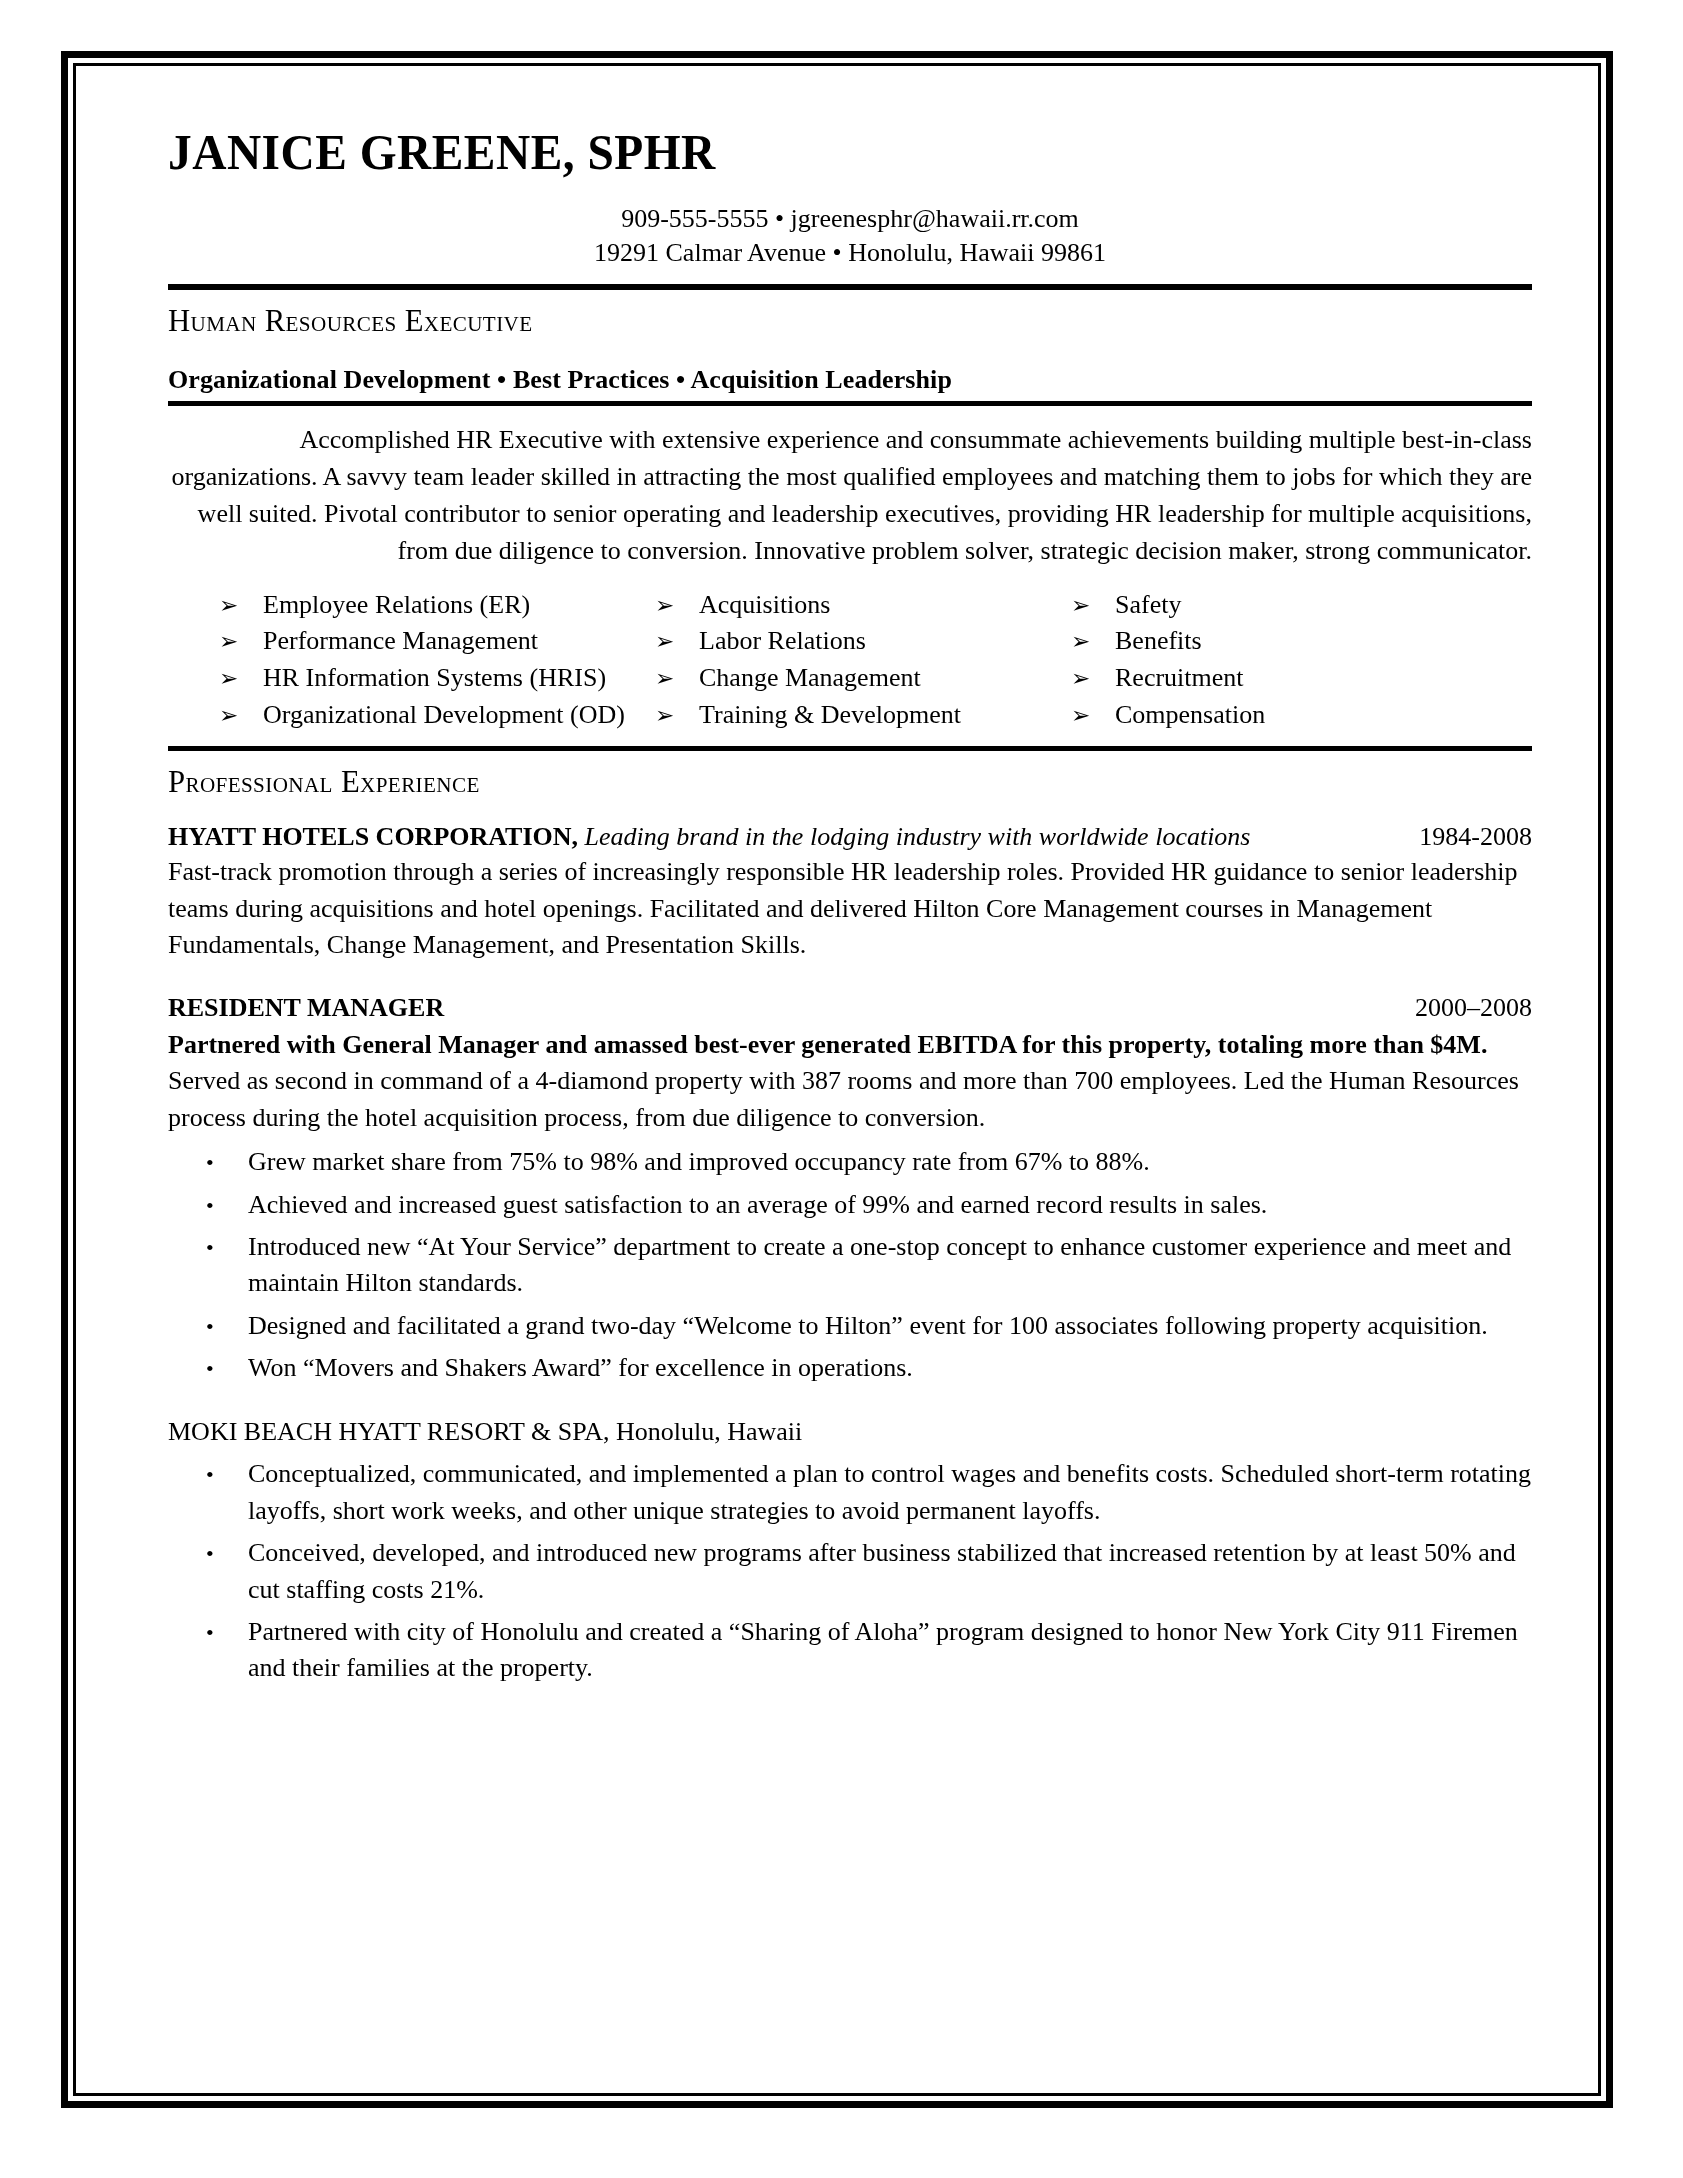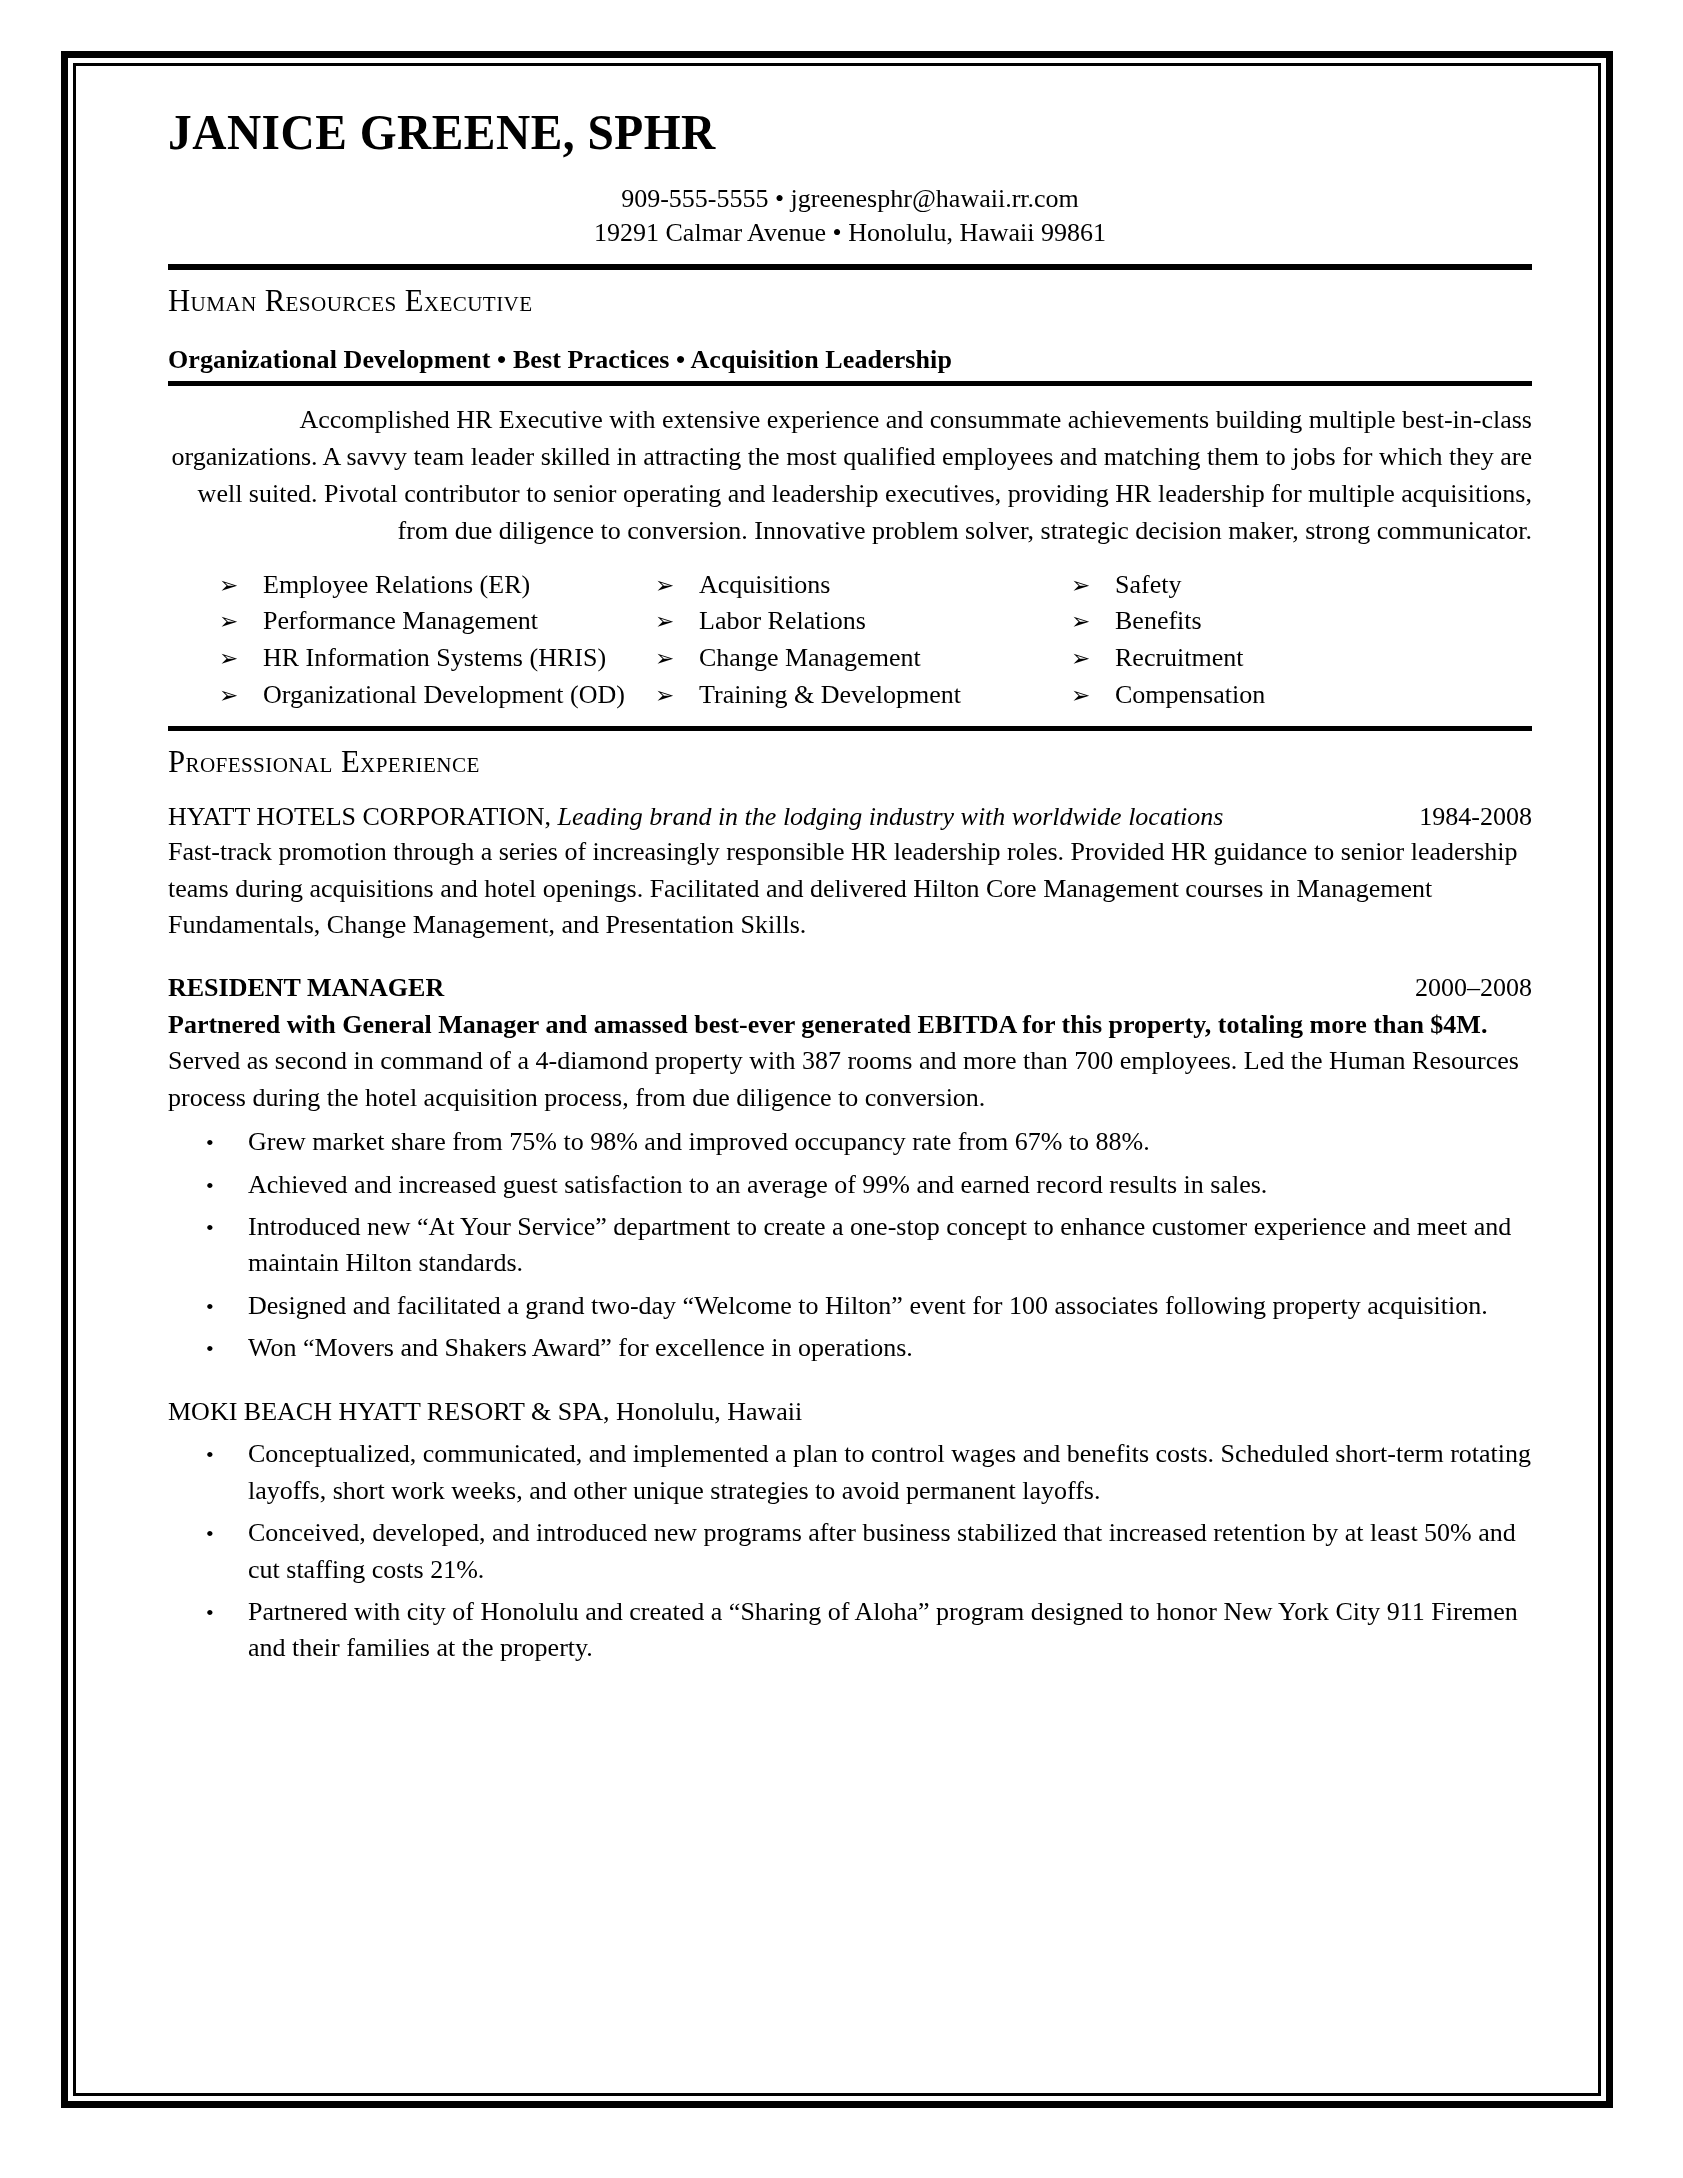--- a/index.html
+++ b/index.html
@@ -31,21 +31,21 @@
     top: 5px;
     right: 5px;
     bottom: 5px;
     border: 3px solid #000;
     box-sizing: border-box;
   }
 
   .content {
     position: absolute;
     left: 168px;
-    top: 106px;
+    top: 126px;
     width: 1364px;
   }
 
   
   .name {
     font-size: 51px;
     font-weight: bold;
     letter-spacing: 0.5px;
     line-height: 1.05;
     transform: scaleX(0.93);
@@ -118,21 +118,21 @@
 
   
   .company-row {
     margin-top: 22px;
     font-size: 26px;
     display: flex;
     align-items: baseline;
     justify-content: space-between;
   }
   .company-left { white-space: nowrap; }
-  .company-name { font-weight: normal; }
+  .company-name { font-weight: bold; }
   .company-desc { font-style: italic; }
   .company-dates { white-space: nowrap; }
 
   .company-blurb {
     font-size: 26px;
     line-height: 1.4;
     margin-top: 2px;
   }
 
   .job-block { margin-top: 28px; }

